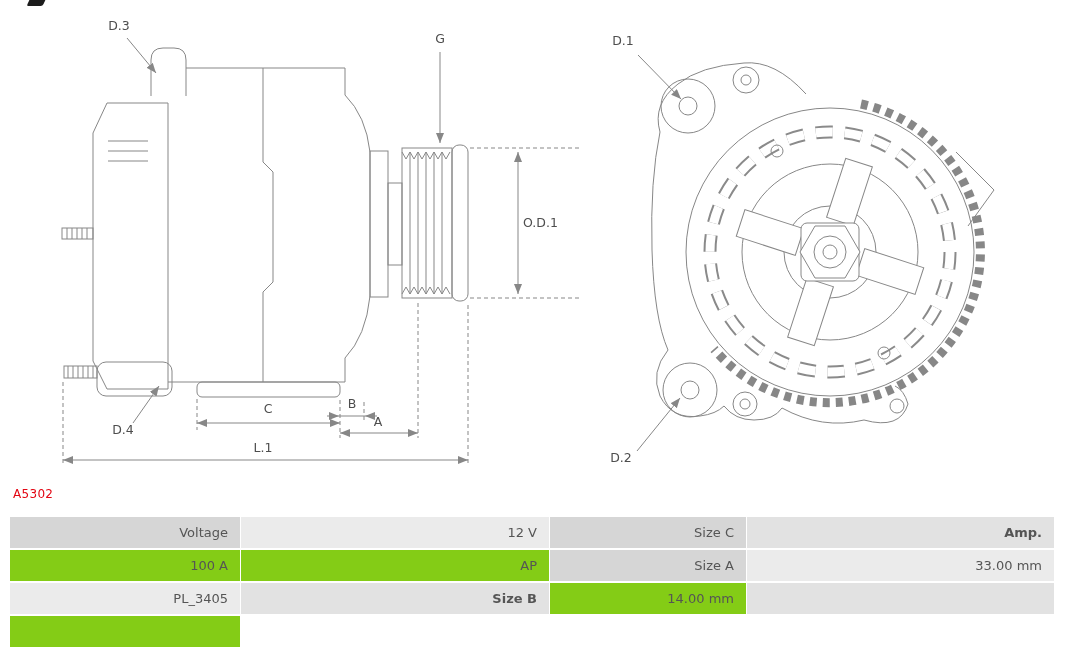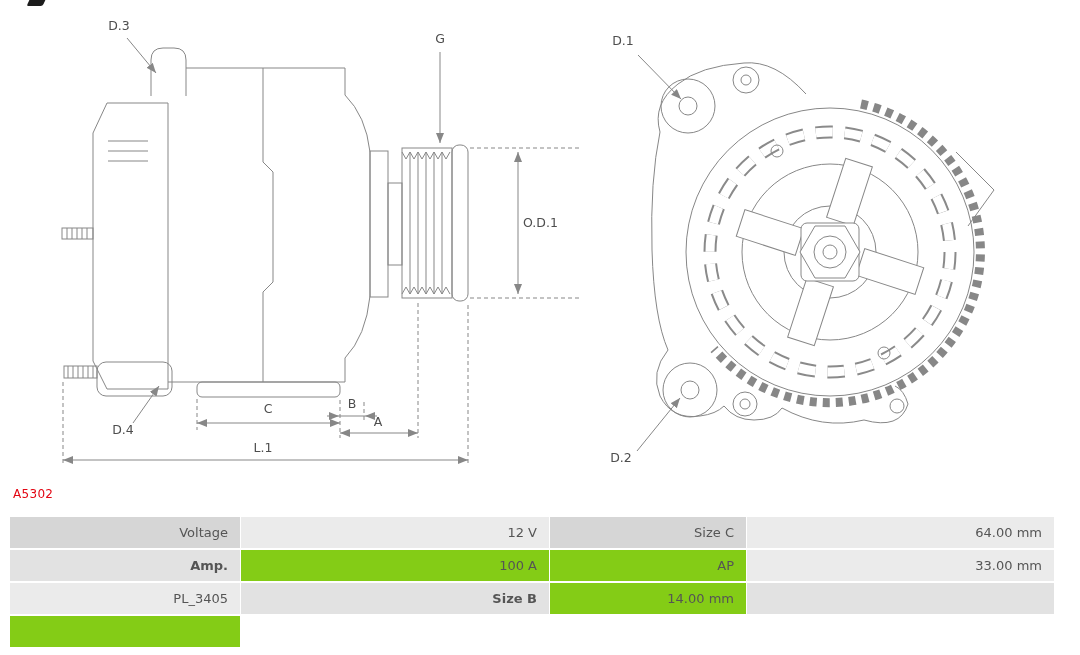--- a/index.html
+++ b/index.html
@@ -148,26 +148,26 @@
   </g>
 </svg>
 
 <div class="part-number">A5302</div>
 
 <div class="spec-table">
 
   <div class="cell lab-odd">Voltage</div>
   <div class="cell val-odd">12 V</div>
   <div class="cell lab-odd">Size C</div>
-  <div class="cell val-odd">64.00 mm</div>
 
   <div class="cell lab-even">Amp.</div>
   <div class="cell val-even">100 A</div>
   <div class="cell val-even">AP</div>
 
+  <div class="cell lab-odd">Size A</div>
   <div class="cell val-odd">33.00 mm</div>
   <div class="cell val-odd">PL_3405</div>
 
   <div class="cell lab-even">Size B</div>
   <div class="cell val-even">14.00 mm</div>
   <div class="cell lab-even"></div>
   <div class="cell val-even"></div>
 </div>
 
 </body></html>

